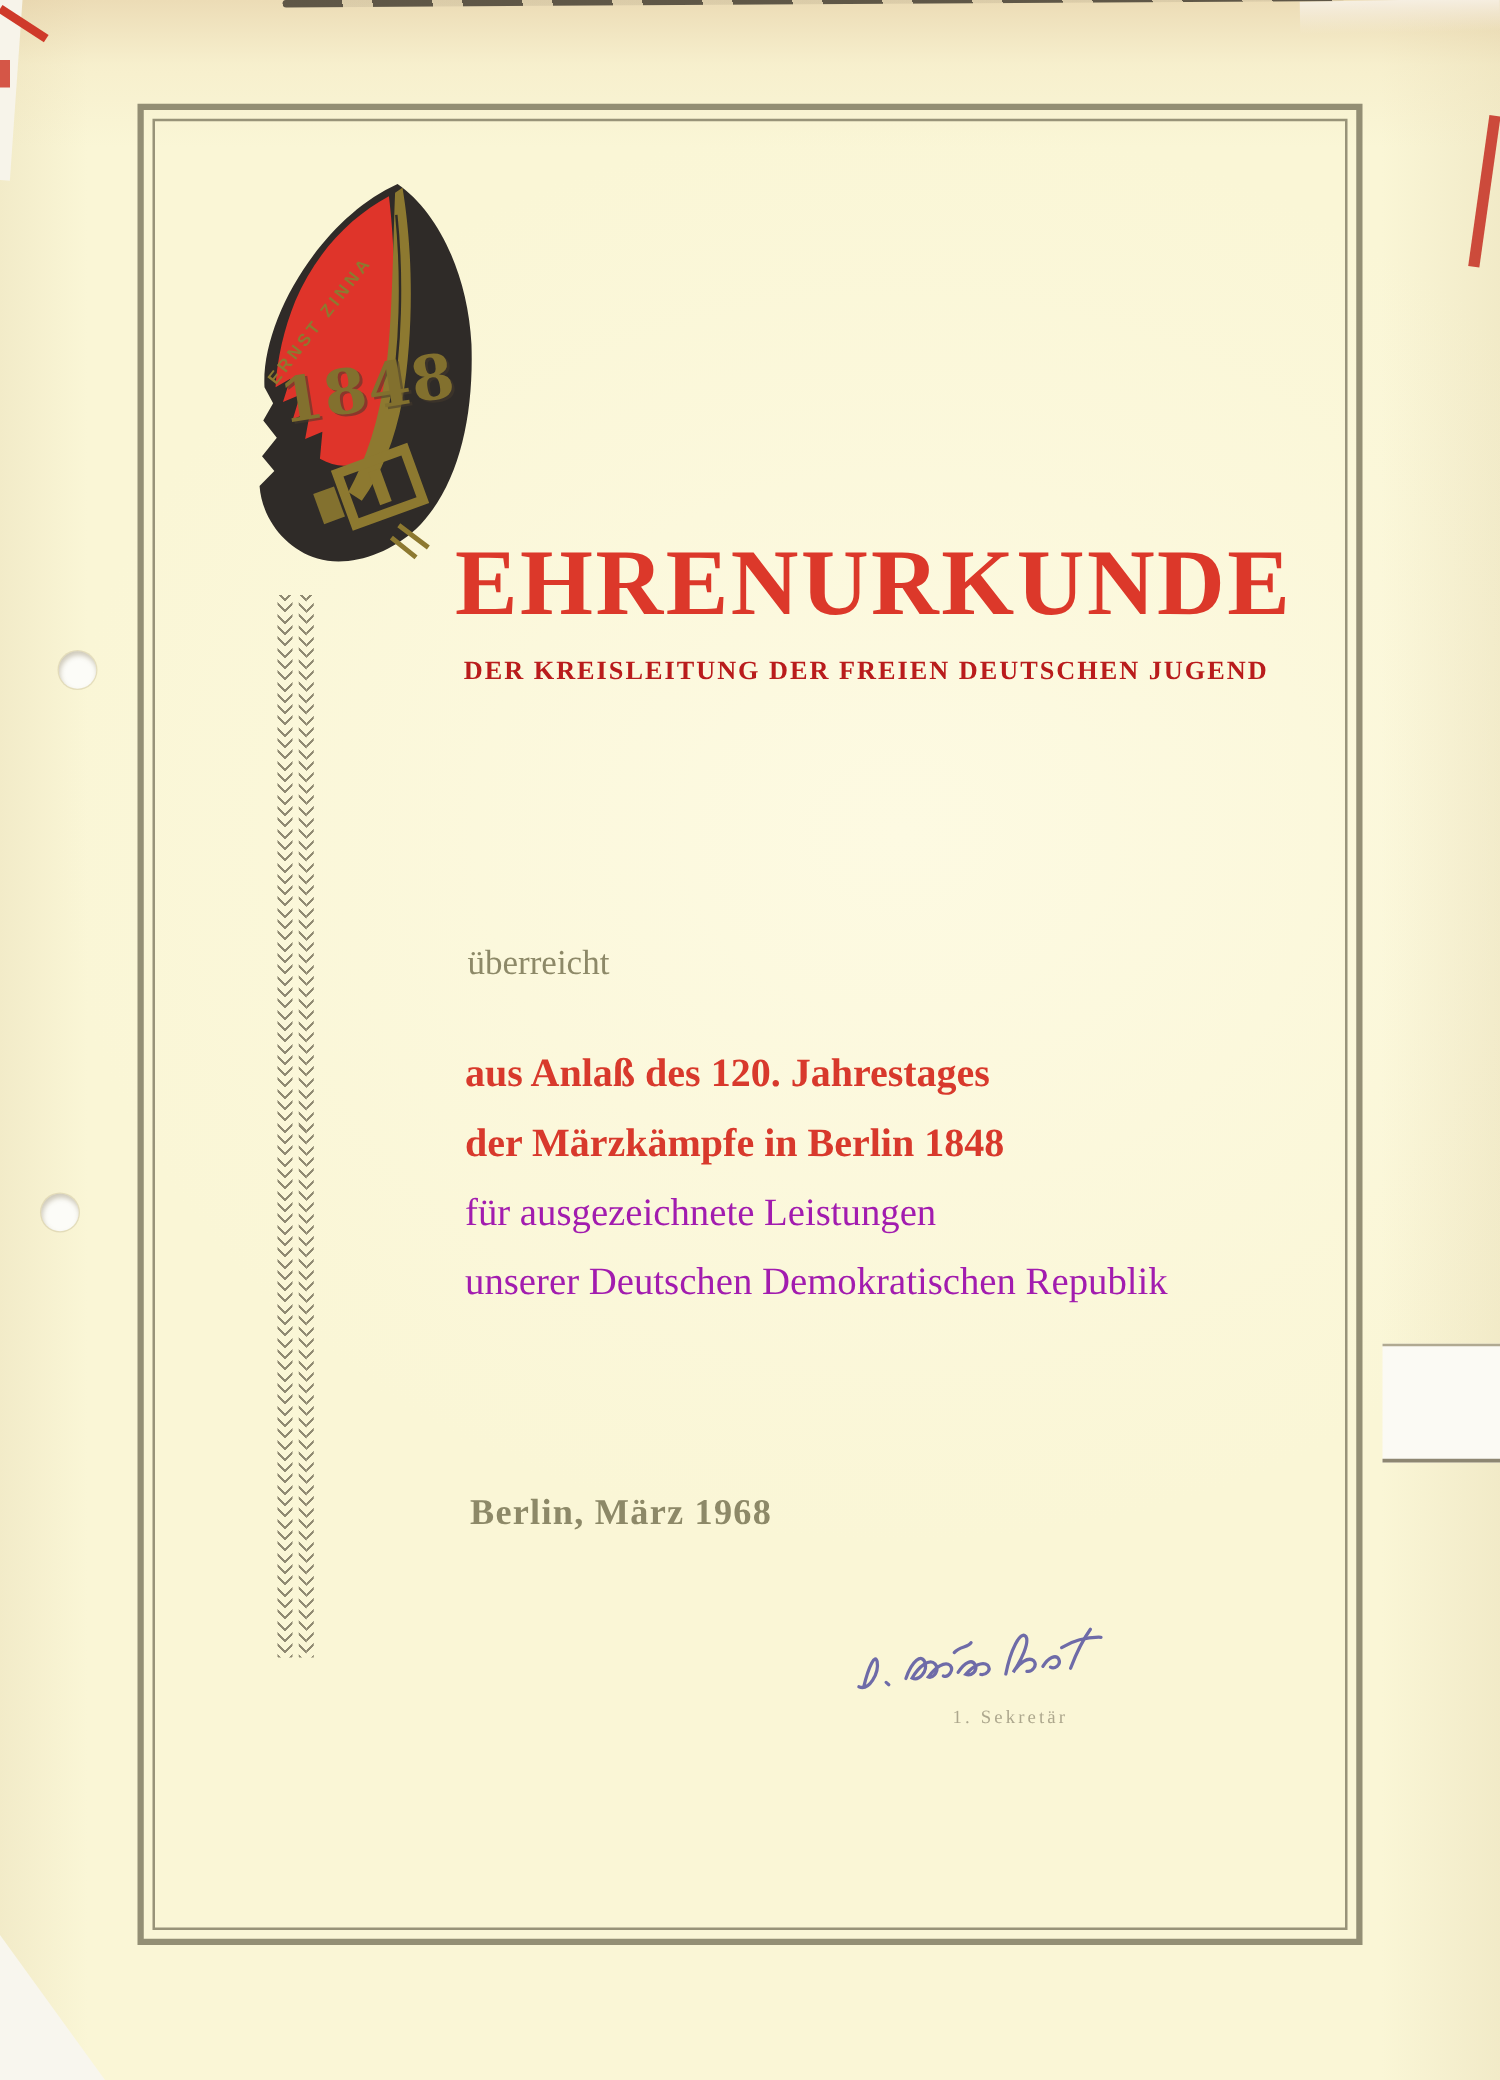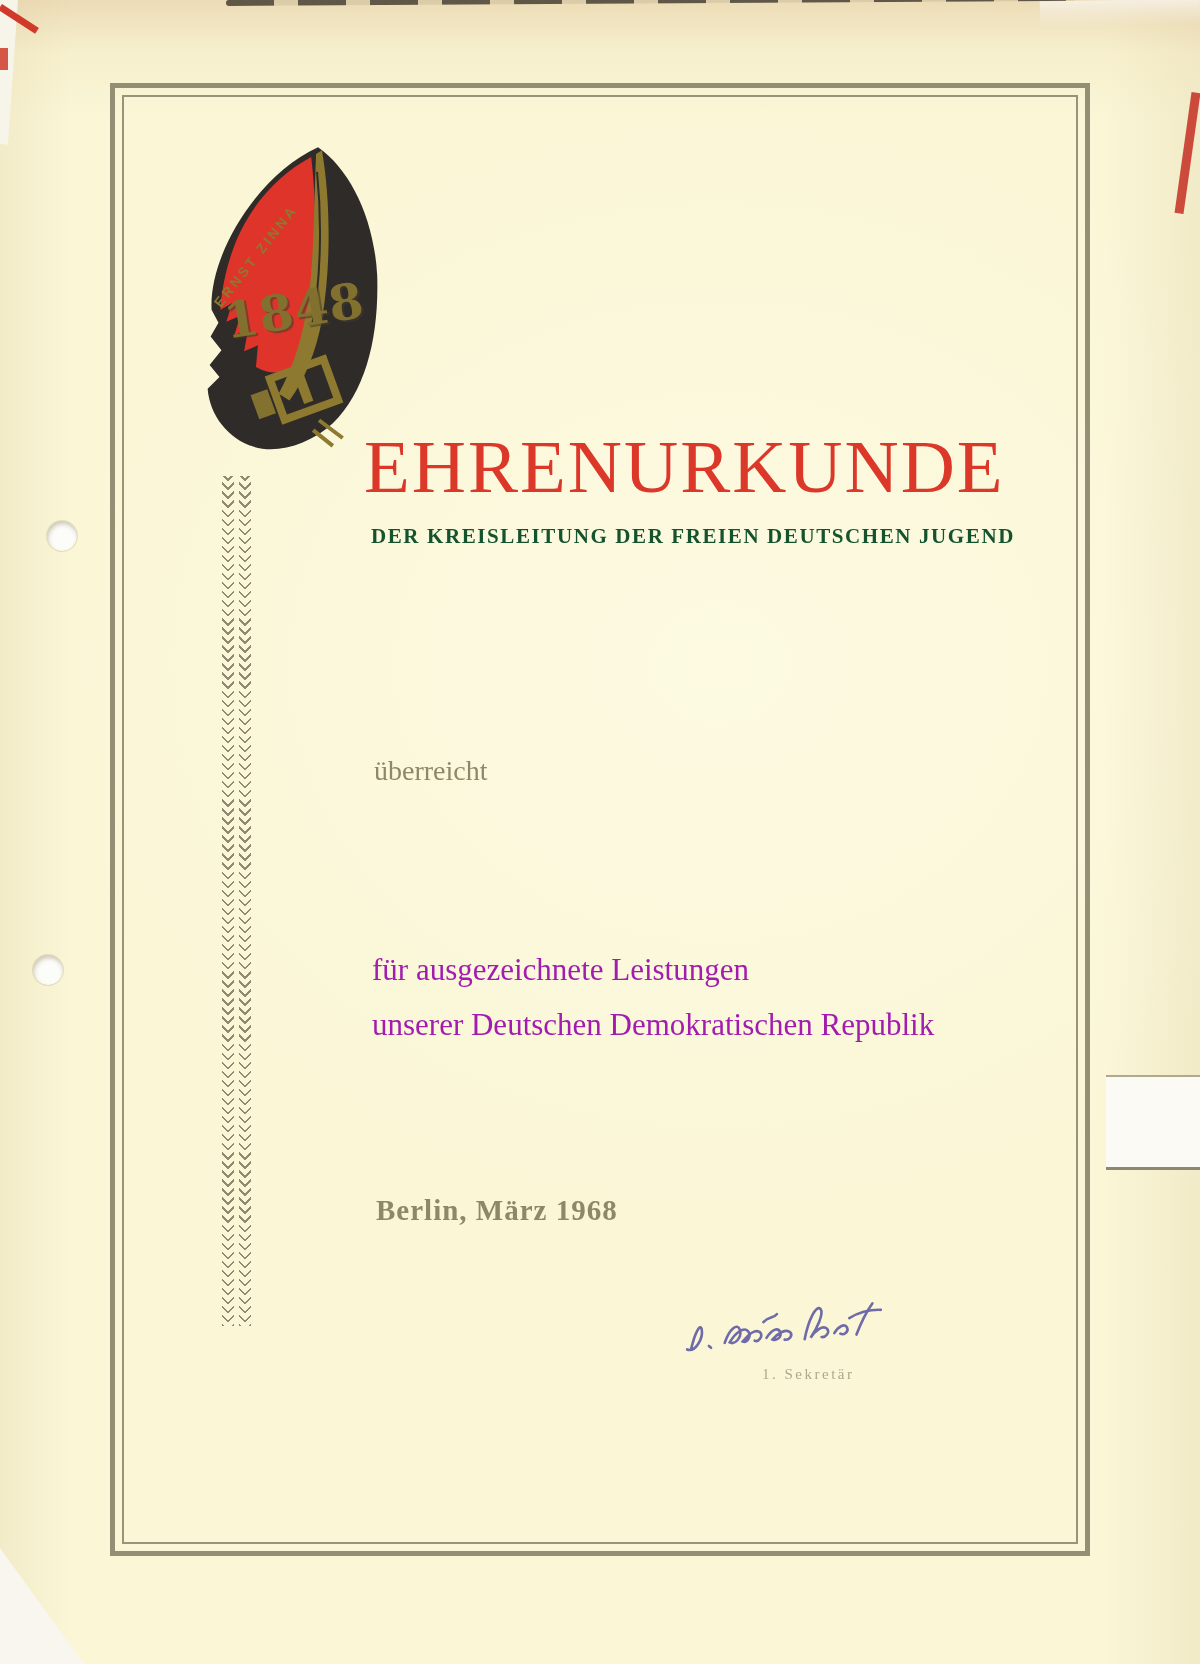--- a/index.html
+++ b/index.html
@@ -18,24 +18,24 @@
   .frame{position:absolute;left:110px;top:83px;width:980px;height:1473px;
     box-sizing:border-box;border:5px solid rgba(124,119,95,.82);z-index:1;}
   .frame-inner{position:absolute;inset:7px;border:2px solid rgba(124,119,95,.78);}
   
   .chain{position:absolute;left:222px;top:476px;height:850px;display:flex;gap:5px;z-index:2;}
   .chain .col{width:12px;height:100%;display:flex;}
   .half{width:6px;height:100%;}
   .half.l{background:repeating-linear-gradient(45deg, rgba(138,132,109,.95) 0 1.7px, rgba(138,132,109,0) 1.7px 6.4px);}
   .half.r{background:repeating-linear-gradient(-45deg, rgba(138,132,109,.95) 0 1.7px, rgba(138,132,109,0) 1.7px 6.4px);}
   
-  .title{position:absolute;left:364px;top:424px;font-size:75px;font-weight:normal;
+  .title{position:absolute;left:364px;top:424px;font-size:75px;font-weight:bold;
     letter-spacing:2px;color:#dc382a;z-index:2;white-space:nowrap;text-align:right;}
   .subtitle{position:absolute;left:371px;top:524px;font-size:21px;font-weight:bold;
-    letter-spacing:1.6px;color:#14532d;z-index:2;white-space:nowrap;}
+    letter-spacing:1.6px;color:#b91c1c;z-index:2;white-space:nowrap;}
   .presented{position:absolute;left:374px;top:755px;font-size:28px;color:#8d8968;z-index:2;}
   .occasion{position:absolute;left:372px;top:830px;font-size:32px;font-weight:bold;
     color:#d8392c;line-height:56px;z-index:2;}
   .merit{position:absolute;left:372px;top:942px;font-size:31px;color:#a21caf;line-height:55px;z-index:2;}
   .place-date{position:absolute;left:376px;top:1194px;font-size:29px;font-weight:bold;
     letter-spacing:1px;color:#8d8968;z-index:2;}
   .sig-svg{position:absolute;left:668px;top:1292px;z-index:2;}
   .sig-title{position:absolute;left:762px;top:1366px;width:200px;text-align:left;
     font-size:15px;letter-spacing:2.5px;color:#9a947c;opacity:.8;z-index:2;}
   
@@ -102,20 +102,24 @@
       <div class="half l"></div>
         <div class="half r"></div>
     </div>
   </div>
 
   <div class="title">EHRENURKUNDE</div>
   <div class="subtitle">DER KREISLEITUNG DER FREIEN DEUTSCHEN JUGEND</div>
 
   <div class="presented">überreicht</div>
 
+  <div class="occasion">
+    <div>aus Anlaß des 120. Jahrestages</div>
+    <div>der Märzkämpfe in Berlin 1848</div>
+  </div>
 
   <div class="merit">
     <div>für ausgezeichnete Leistungen</div>
     <div>unserer Deutschen Demokratischen Republik</div>
   </div>
 
   <div class="place-date">Berlin, März 1968</div>
 
   <svg class="sig-svg" width="250" height="76" viewBox="0 0 250 76">
     <g transform="rotate(-4 125 38)" stroke="#5b58a2" stroke-width="2.6" fill="none" stroke-linecap="round" opacity=".88">

